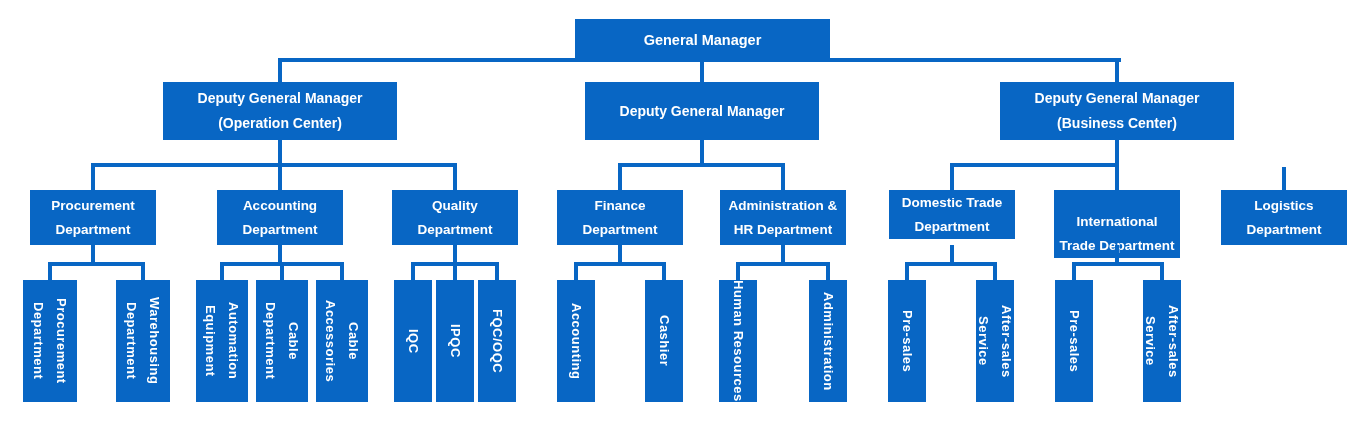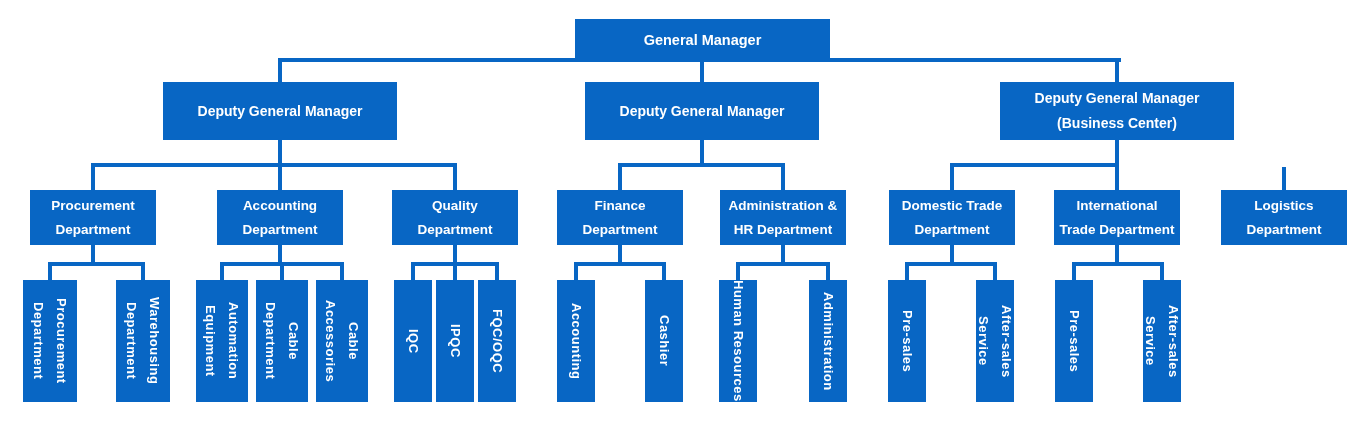--- a/index.html
+++ b/index.html
@@ -26,20 +26,21 @@
   </div>
 
   <div class="vl" style="left:700px;top:48px;height:10px;"></div>
   <div class="hl" style="left:278px;top:58px;width:843px;"></div>
   <div class="vl" style="left:278px;top:62px;height:20px;"></div>
   <div class="vl" style="left:700px;top:62px;height:20px;"></div>
   <div class="vl" style="left:1115px;top:62px;height:20px;"></div>
 
   <div class="box deputy" style="left:163px;top:82px;width:234px;height:58px;">
     <span>Deputy General Manager</span>
+    <span>(Operation Center)</span>
   </div>
   <div class="box deputy" style="left:585px;top:82px;width:234px;height:58px;">
     <span>Deputy General Manager</span>
   </div>
   <div class="box deputy" style="left:1000px;top:82px;width:234px;height:58px;">
     <span>Deputy General Manager</span>
     <span>(Business Center)</span>
   </div>
 
   <div class="vl" style="left:278px;top:140px;height:23px;"></div>
@@ -72,25 +73,25 @@
     <span>Department</span>
   </div>
   <div class="box dept" style="left:557px;top:190px;width:126px;height:55px;">
     <span>Finance</span>
     <span>Department</span>
   </div>
   <div class="box dept" style="left:720px;top:190px;width:126px;height:55px;">
     <span>Administration &amp;</span>
     <span>HR Department</span>
   </div>
-  <div class="box dept" style="left:889px;top:190px;width:126px;height:55px;">
+  <div class="box dept" style="left:889px;top:190px;width:126px;height:49px;">
     <span>Domestic Trade</span>
     <span>Department</span>
   </div>
-  <div class="box dept" style="left:1054px;top:190px;width:126px;height:55px;">
+  <div class="box dept" style="left:1054px;top:190px;width:126px;height:68px;justify-content:flex-end;">
     <span>International</span>
     <span>Trade Department</span>
   </div>
   <div class="box dept" style="left:1221px;top:190px;width:126px;height:55px;">
     <span>Logistics</span>
     <span>Department</span>
   </div>
 
   <div class="vl" style="left:91px;top:245px;height:17px;"></div>
   <div class="hl" style="left:48px;top:262px;width:97px;"></div>

